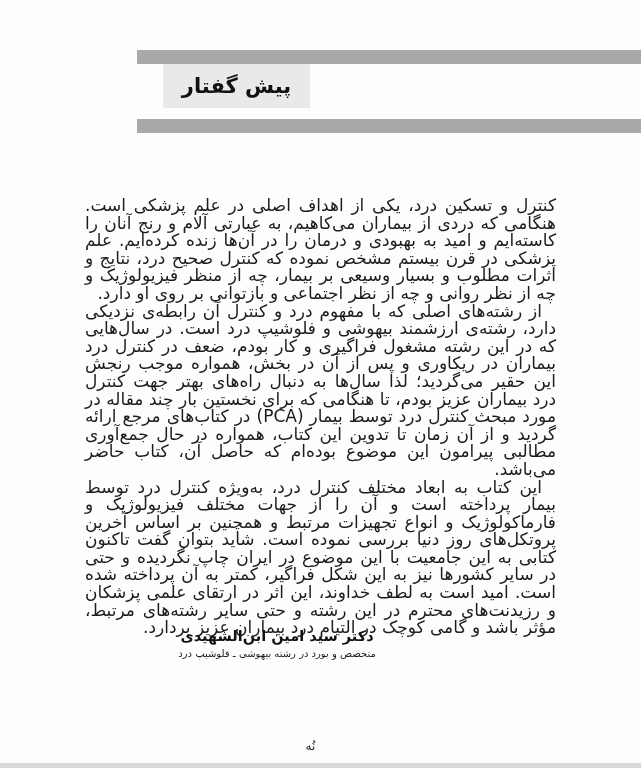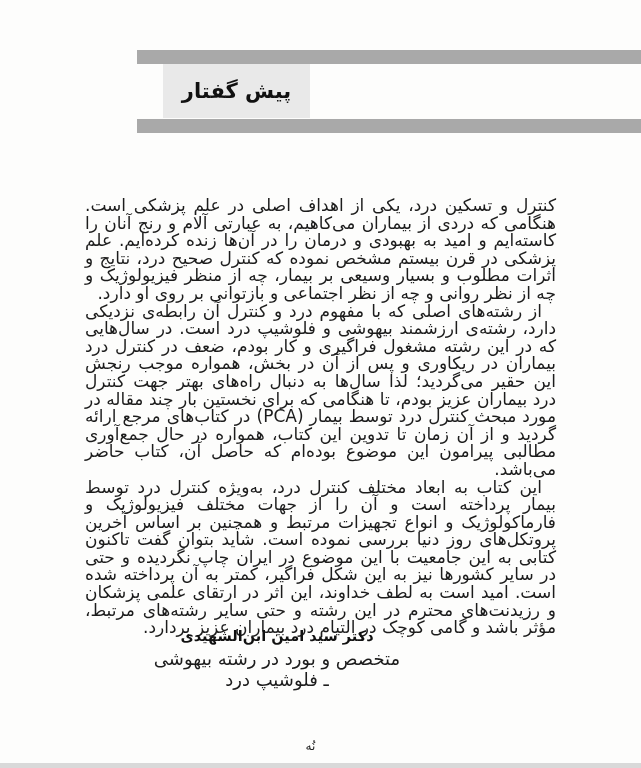--- a/index.html
+++ b/index.html
@@ -24,21 +24,21 @@
     height: 14px;
     background: #a9a9a9;
   }
   .bar-top    { top: 50px; }
   .bar-bottom { top: 119px; }
   .title-box {
     position: absolute;
     left: 163px;
     top: 64px;
     width: 147px;
-    height: 54px;
+    height: 44px;
     background: #e9e9e9;
     display: flex;
     align-items: center;
     justify-content: center;
     direction: rtl;
   }
   .page-title {
     font-size: 21px;
     font-weight: bold;
     letter-spacing: 0;
@@ -71,21 +71,21 @@
     direction: rtl;
     text-align: center;
   }
   .sig-name {
     font-size: 14.5px;
     font-weight: bold;
     margin-bottom: 4px;
     color: #111111;
   }
   .sig-title {
-    font-size: 18px;
+    font-size: 10px;
     color: #1c1c1c;
   }
   
   .page-number {
     position: absolute;
     top: 739px;
     left: 0;
     right: 20px;
     text-align: center;
     direction: rtl;

